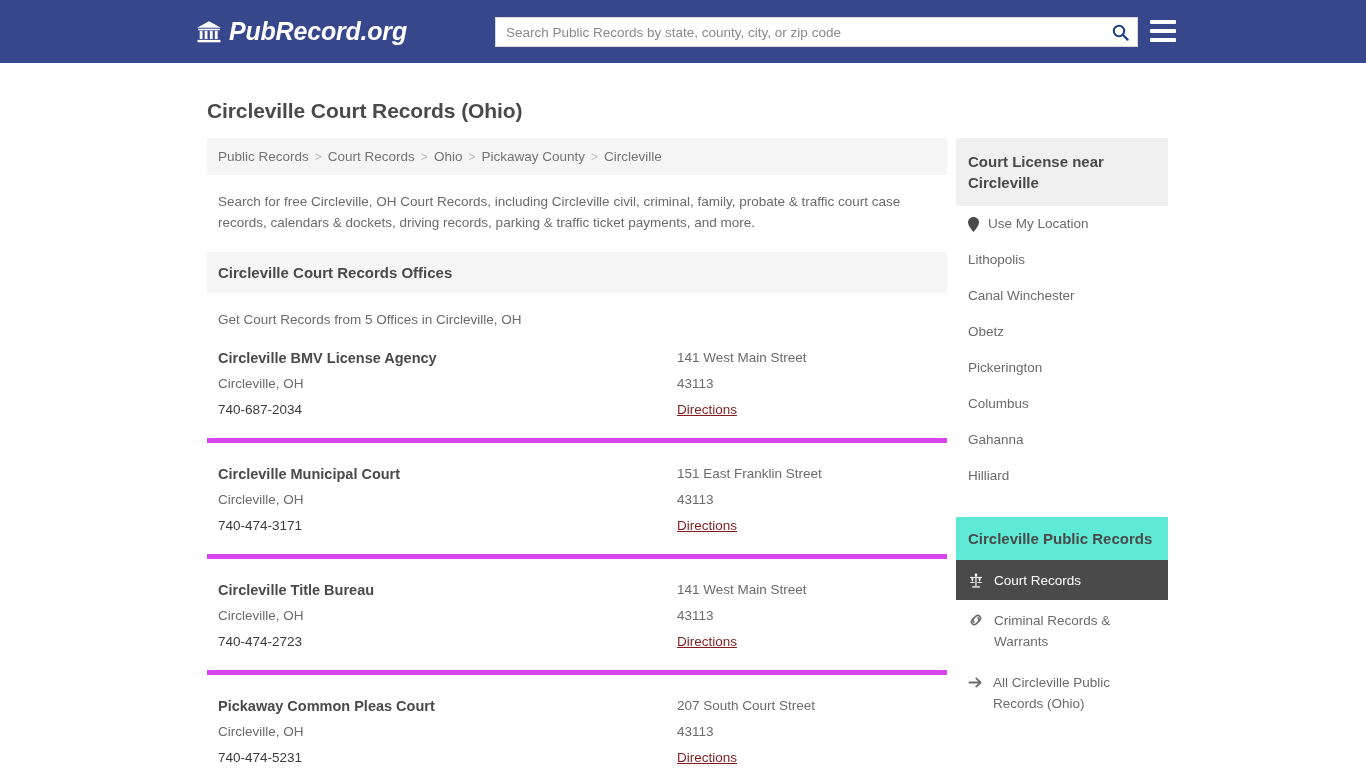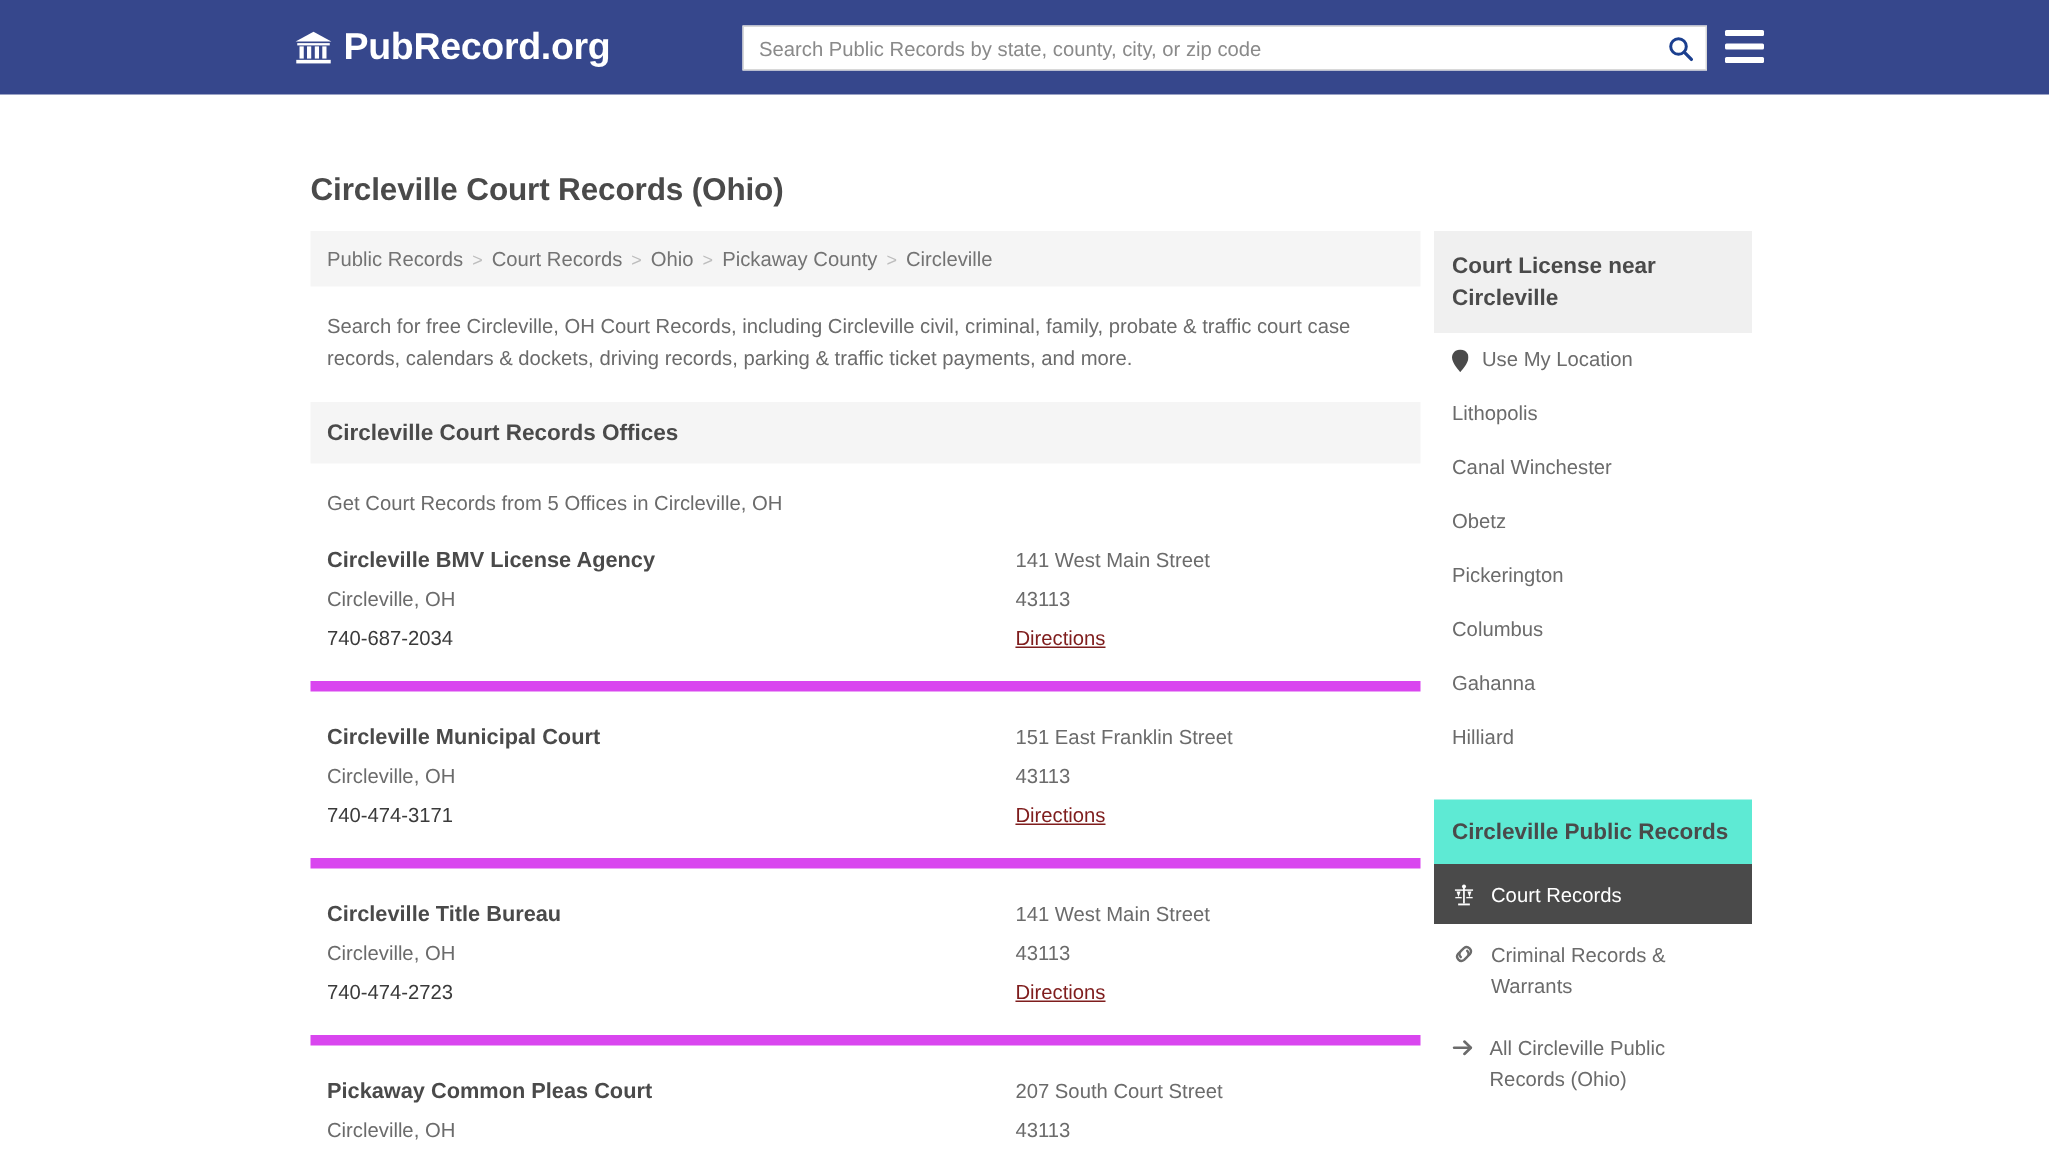--- a/index.html
+++ b/index.html
@@ -18,20 +18,21 @@
     align-items: center;
     position: relative;
   }
   .brand {
     display: flex;
     align-items: center;
     margin-left: 196px;
     color: #ffffff;
     text-decoration: none;
     gap: 7px;
+    font-style: italic;
   }
   .bank-icon { width: 26px; height: 24px; display: block; }
   .brand-name {
     font-size: 25px;
     font-weight: bold;
     color: #ffffff;
     letter-spacing: -0.2px;
     line-height: 1;
   }
   .search-wrap {
@@ -81,21 +82,21 @@
     padding: 24px 0 0 0;
     display: flex;
     justify-content: center;
   }
   .container { width: 970px; display: block; }
 
   .page-title {
     font-size: 21px;
     font-weight: bold;
     color: #4a4a4a;
-    margin: 28px 0 15px 9px;
+    margin: 12px 0 15px 9px;
     letter-spacing: -0.1px;
   }
 
   .columns { display: flex; align-items: flex-start; }
   .main-col { width: 740px; margin-left: 9px; }
   .side-col { width: 236px; margin-left: 9px; }
 
   
   .breadcrumb {
     background: #f5f5f5;
@@ -127,21 +128,21 @@
   }
   .section-sub {
     font-size: 13.5px;
     color: #6b6b6b;
     padding: 19px 11px 0 11px;
   }
 
   
   .office-row {
     display: flex;
-    border-bottom: 7px solid #d946ef;
+    border-bottom: 5px solid #d946ef;
     padding: 18px 11px 15px 11px;
   }
   .office-left { width: 466px; }
   .office-right { width: 263px; }
   .office-name {
     font-size: 14.5px;
     font-weight: bold;
     color: #4a4a4a;
     line-height: 26px;
   }

